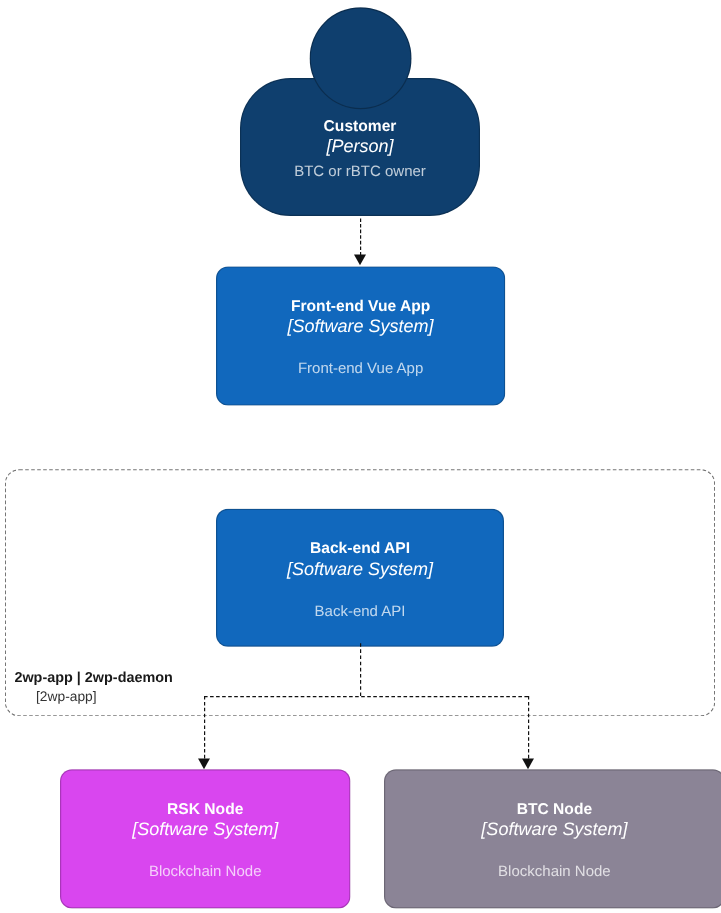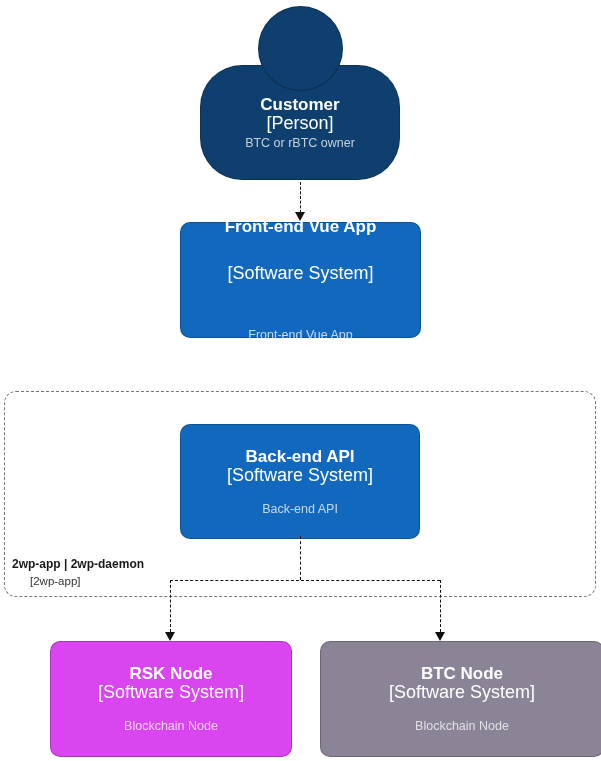--- a/index.html
+++ b/index.html
@@ -16,22 +16,22 @@
     position: absolute;
     display: flex;
     flex-direction: column;
     align-items: center;
     justify-content: center;
     text-align: center;
     color: #ffffff;
     box-sizing: border-box;
     border: 1px solid rgba(0,0,0,0.22);
   }
-  .node-title { font-size: 17px; font-weight: bold; line-height: 20px; }
-  .node-type  { font-size: 18px; line-height: 16px; }
+  .node-title { font-size: 13px; font-weight: bold; line-height: 20px; }
+  .node-type  { font-size: 15px; line-height: 16px; font-style: italic; }
   .node-desc  { font-size: 12.5px; line-height: 16px; margin-top: 18px; color: rgba(255,255,255,0.74); }
   
   .person-head {
     position: absolute;
     left: 258px; top: 6px;
     width: 85px; height: 85px;
     border-radius: 50%;
     box-sizing: border-box;
     border: 1px solid rgba(0,0,0,0.28);
     z-index: 2;
@@ -102,21 +102,21 @@
     <div class="node person-body" style="background-color: rgb(15, 63, 110);">
       <div class="node-title">Customer</div>
       <div class="node-type">[Person]</div>
       <div class="node-desc">BTC or rBTC owner</div>
     </div>
   </div>
 
   <div class="vline stem-1"></div>
   <div class="arrowhead ah-1"></div>
 
-  <div class="node box frontend" style="background-color: rgb(17, 104, 189); gap: 28px;">
+  <div class="node box frontend" style="background-color: rgb(17, 104, 189);">
     <div class="node-title">Front-end Vue App</div>
     <div class="node-type">[Software System]</div>
     <div class="node-desc">Front-end Vue App</div>
   </div>
 
   <div class="node box backend" style="background-color: rgb(17, 104, 189);">
     <div class="node-title">Back-end API</div>
     <div class="node-type">[Software System]</div>
     <div class="node-desc">Back-end API</div>
   </div>

